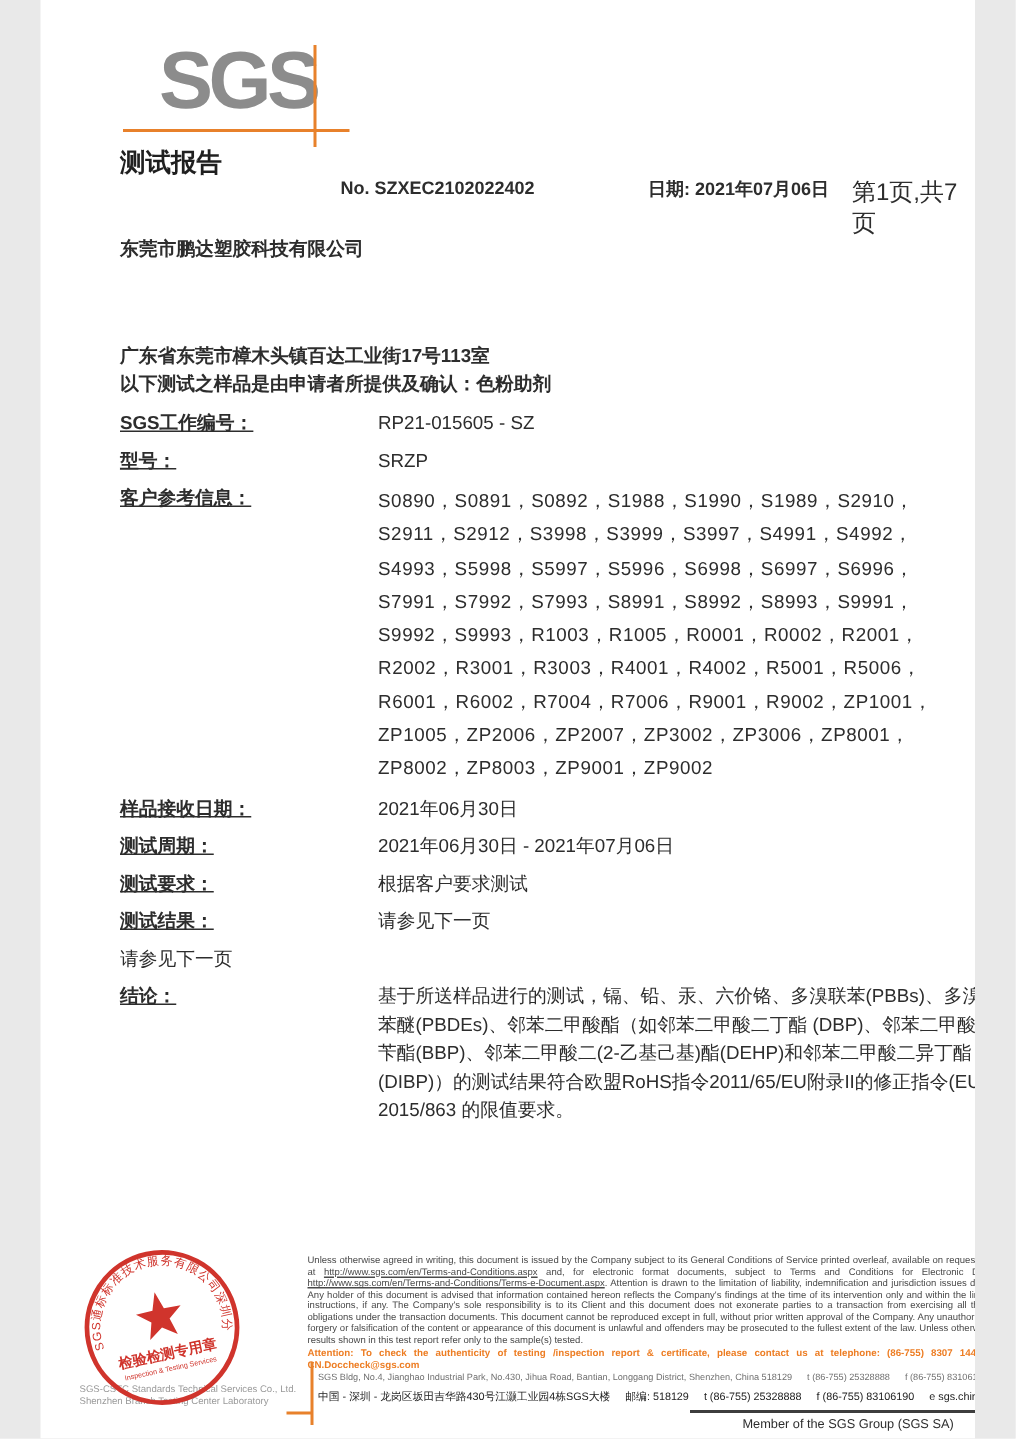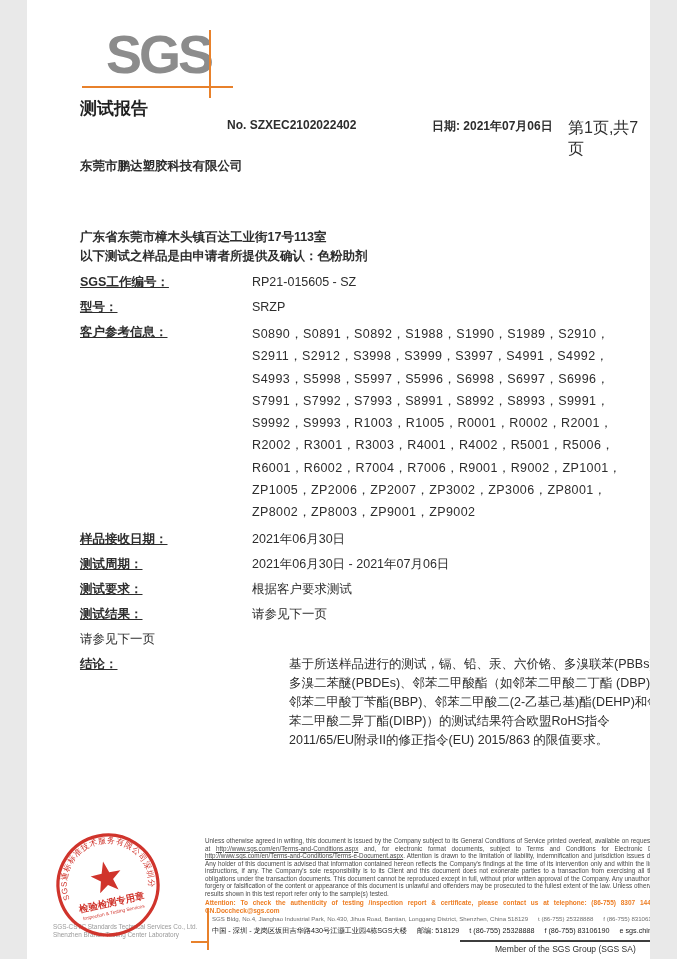--- a/index.html
+++ b/index.html
@@ -29,21 +29,21 @@
   .company{position:absolute;left:53px;top:158px;font-size:12.5px;font-weight:bold;}
   .addr{position:absolute;left:53px;top:184px;font-size:12.5px;font-weight:bold;margin-top:45px;}
   
   .statement{position:absolute;left:53px;top:248px;font-size:12.5px;font-weight:600;}
   .info-table{position:absolute;left:53px;top:273px;width:592px;}
   .row{display:flex;margin-bottom:6px;}
   .lbl{width:172px;flex:0 0 172px;font-size:12.5px;font-weight:600;line-height:19px;text-decoration:underline;}
   .val{flex:1;font-size:12.5px;line-height:19px;}
   .codes{white-space:pre-line;line-height:22.3px;letter-spacing:0.4px;}
   .gap-sm{margin-top:3px;}
-  .gap-md{margin-top:6px;gap:37px;}
+  .gap-md{margin-top:6px;}
   .conclusion{line-height:19px;}
   
   .stamp{position:absolute;left:26px;top:830px;width:110px;height:110px;transform:rotate(-12deg);z-index:3;}
   .footer-company{
     position:absolute;left:26px;top:923px;width:162px;
     font-size:6.4px;line-height:8px;color:#9a9a9a;z-index:2;
   }
   .fineprint{
     position:absolute;left:178px;top:837px;width:486px;
     font-size:6.35px;line-height:7.5px;color:#4a4a4a;text-align:justify;

